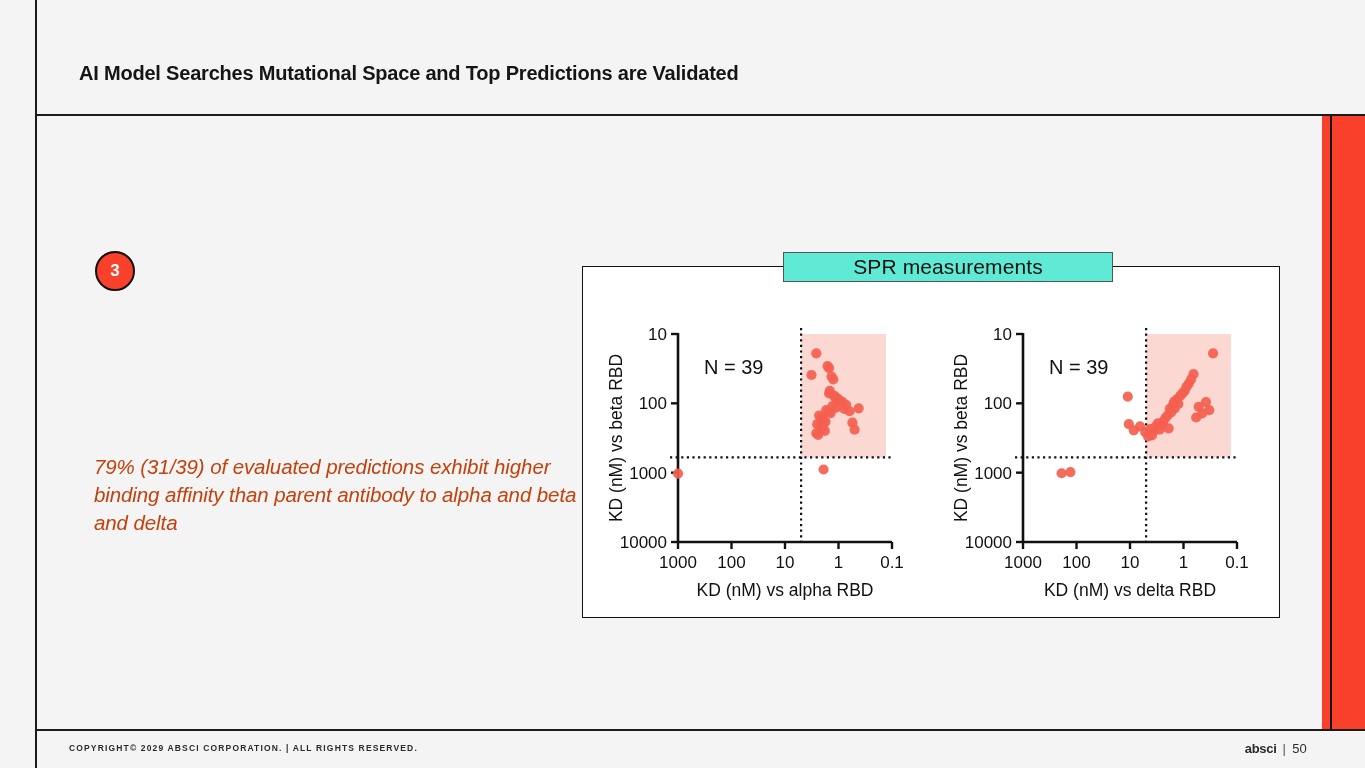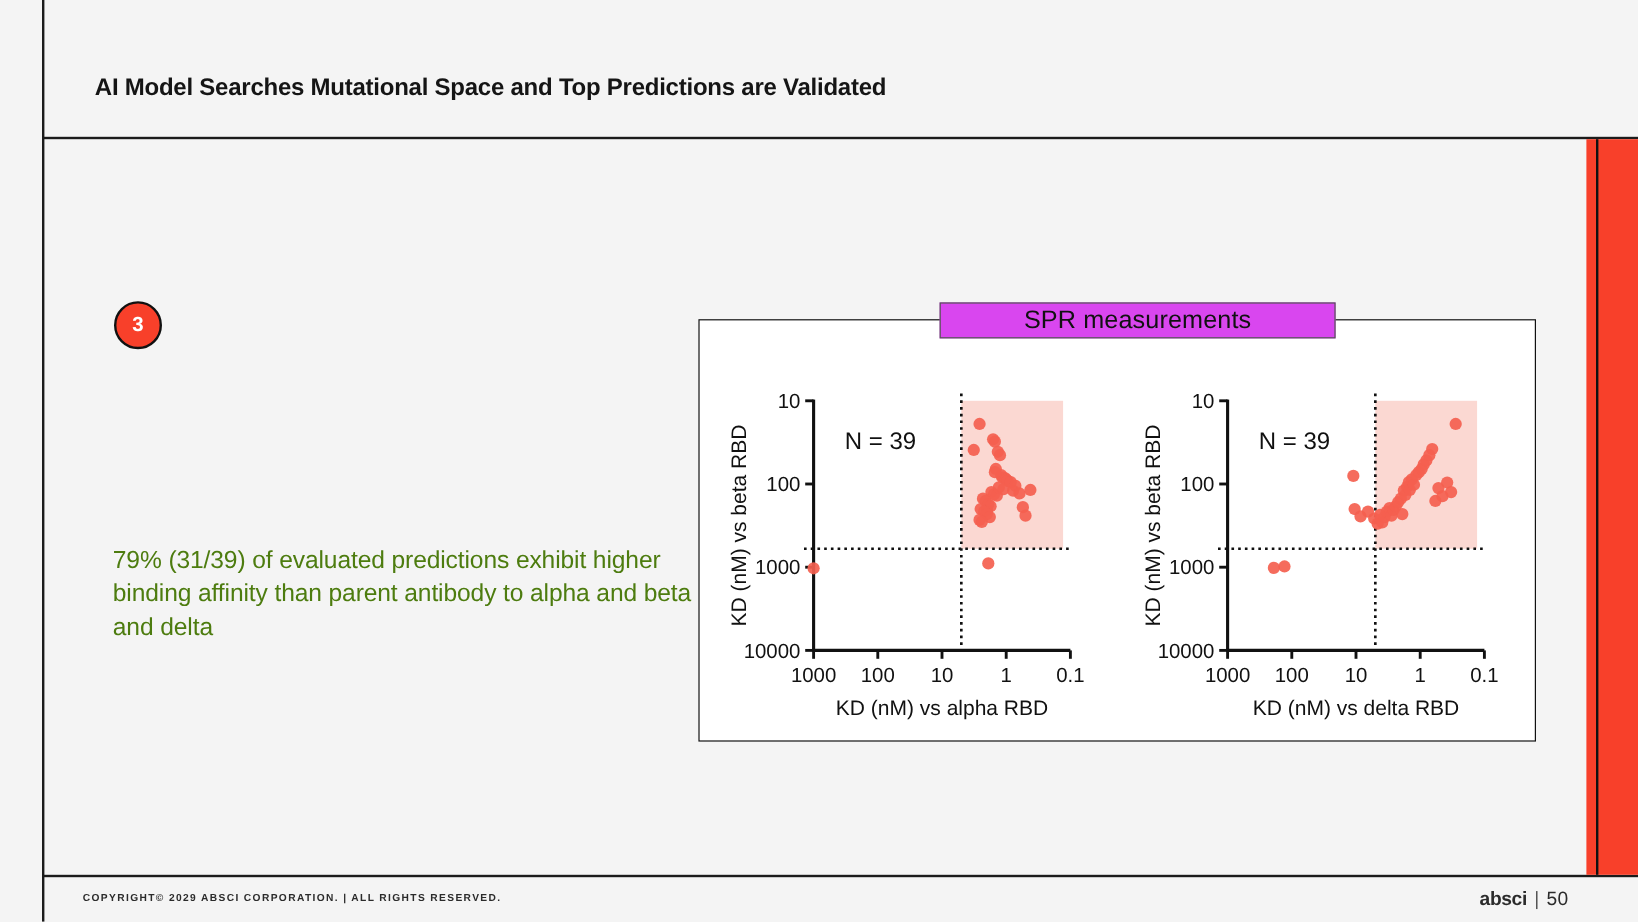--- a/index.html
+++ b/index.html
@@ -42,51 +42,52 @@
     color:#fff;font-size:17px;font-weight:bold;
     display:flex;align-items:center;justify-content:center;
   }
   .body-text{
     position:absolute;left:94px;top:316px;width:480px;
     color:#1c1c1c;font-size:20.5px;line-height:29px;
     letter-spacing:-0.1px;
   }
   .highlight-text{
     position:absolute;left:94px;top:453px;width:490px;
-    color:#4d7c0f;font-size:20.5px;line-height:28px;
+    color:#c2410c;font-size:20.5px;line-height:28px;
     letter-spacing:-0.1px;
+    font-style:italic;
   }
 
   
   .figure-panel{
     position:absolute;left:582px;top:266px;width:698px;height:352px;
     border:1.6px solid #111;background:#fff;box-sizing:border-box;
   }
   .figure-tab{
     position:absolute;left:783px;top:252px;
     width:330px;height:30px;box-sizing:border-box;
-    background:#d946ef;border:1.4px solid #555;
+    background:#5eead4;border:1.4px solid #555;
     display:flex;align-items:center;justify-content:center;
     color:#111;font-size:21px;letter-spacing:0.1px;
   }
 
   
   .plot{position:absolute;top:308px;width:330px;height:300px;}
   .plot-left{left:600px;}
   .plot-right{left:945px;}
   .plot svg{display:block;overflow:visible;}
 
   
   .footer-left{
     position:absolute;left:69px;top:743px;
     color:#2b2b2b;font-size:8.5px;font-weight:bold;letter-spacing:1.15px;
   }
   .footer-right{
     position:absolute;right:58px;top:741px;
-    color:#2b2b2b;font-size:16px;letter-spacing:0.2px;
+    color:#2b2b2b;font-size:13px;letter-spacing:0.2px;
     display:flex;align-items:center;gap:6px;
   }
   .footer-right .brand{font-weight:bold;letter-spacing:-0.3px;}
   .footer-right .sep{color:#555;}
 </style>
 </head>
 <body>
 
 <div class="slide">
 

